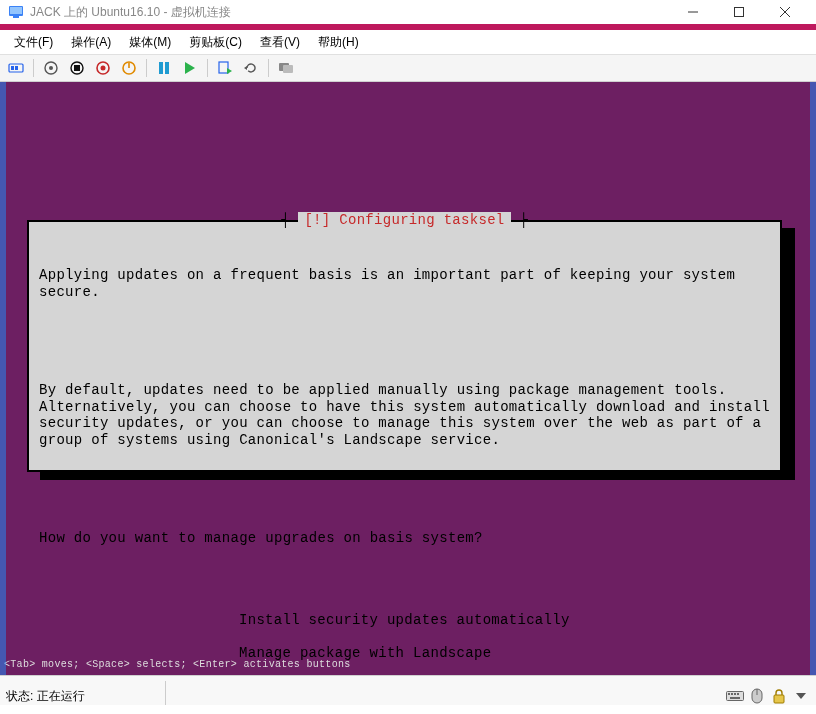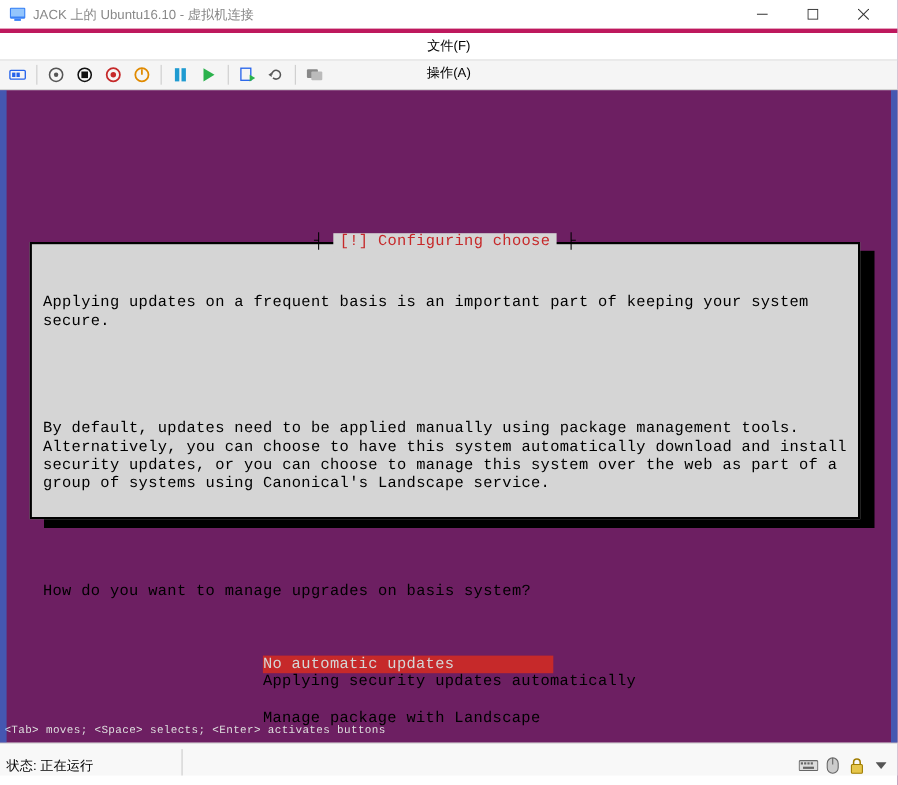--- a/index.html
+++ b/index.html
@@ -11,41 +11,40 @@
   height: 714px;
   overflow: hidden;
   position: relative;
 }
 .titlebar {
   height: 30px;
   display: flex;
   align-items: center;
   padding: 4px 8px;
   background: #fff;
-  border-bottom: 4px solid #be185d;
+  border-bottom: 6px solid #be185d;
 }
 .titlebar .app-icon {
   width: 16px; height: 16px; margin-right: 6px;
   display: inline-flex; align-items: center; justify-content: center;
 }
 .titlebar .title { color: #888; font-size: 12px; flex: 1; }
 .win-controls { display: flex; gap: 0; margin-left: auto; }
 .win-btn {
   width: 46px; height: 30px;
   display: flex; align-items: center; justify-content: center;
   color: #666; cursor: pointer;
 }
 .menubar {
   height: 24px;
   display: flex;
   align-items: center;
   padding: 0 6px;
   gap: 2px;
   background: #fff;
-  flex-direction: column;
 }
 .menu-item {
   padding: 3px 8px;
   font-size: 12px;
   color: #000;
   cursor: pointer;
 }
 .toolbar {
   height: 28px;
   display: flex;
@@ -259,32 +258,32 @@
         <rect x="5" y="5" width="10" height="8" rx="1" fill="#bbb"></rect>
       </svg>
   </div>
 </div>
 
 <div class="terminal-area">
   <div class="terminal">
     <div class="dialog-shadow"></div>
     <div class="dialog-box">
       <div class="dialog-title-row">
-        <span><span style="color:#000">┤ </span><span class="dialog-title">[!] Configuring choose</span><span style="color:#000"> ├</span></span>
+        <span><span style="color:#000">┤ </span><span class="dialog-title">[!] Configuring tasksel</span><span style="color:#000"> ├</span></span>
       </div>
       <div class="dialog-body">
         <div>Applying updates on a frequent basis is an important part of keeping your system secure.</div>
         <div style="height:16px"></div>
         <div>By default, updates need to be applied manually using package management tools. Alternatively, you can choose to have this system automatically download and install security updates, or you can choose to manage this system over the web as part of a group of systems using Canonical's Landscape service.</div>
         <div style="height:16px"></div>
         <div>How do you want to manage upgrades on basis system?</div>
       </div>
       <div class="options">
-        <span class="option selected">No automatic updates</span><br>
-        <span class="option">Applying security updates automatically</span><br>
+        <br>
+        <span class="option">Install security updates automatically</span><br>
         <span class="option">Manage package with Landscape</span>
       </div>
     </div>
     <div class="footer-hint">&lt;Tab&gt; moves; &lt;Space&gt; selects; &lt;Enter&gt; activates buttons</div>
   </div>
 </div>
 
 <div class="edge-left"></div>
 <div class="edge-right"></div>
 

